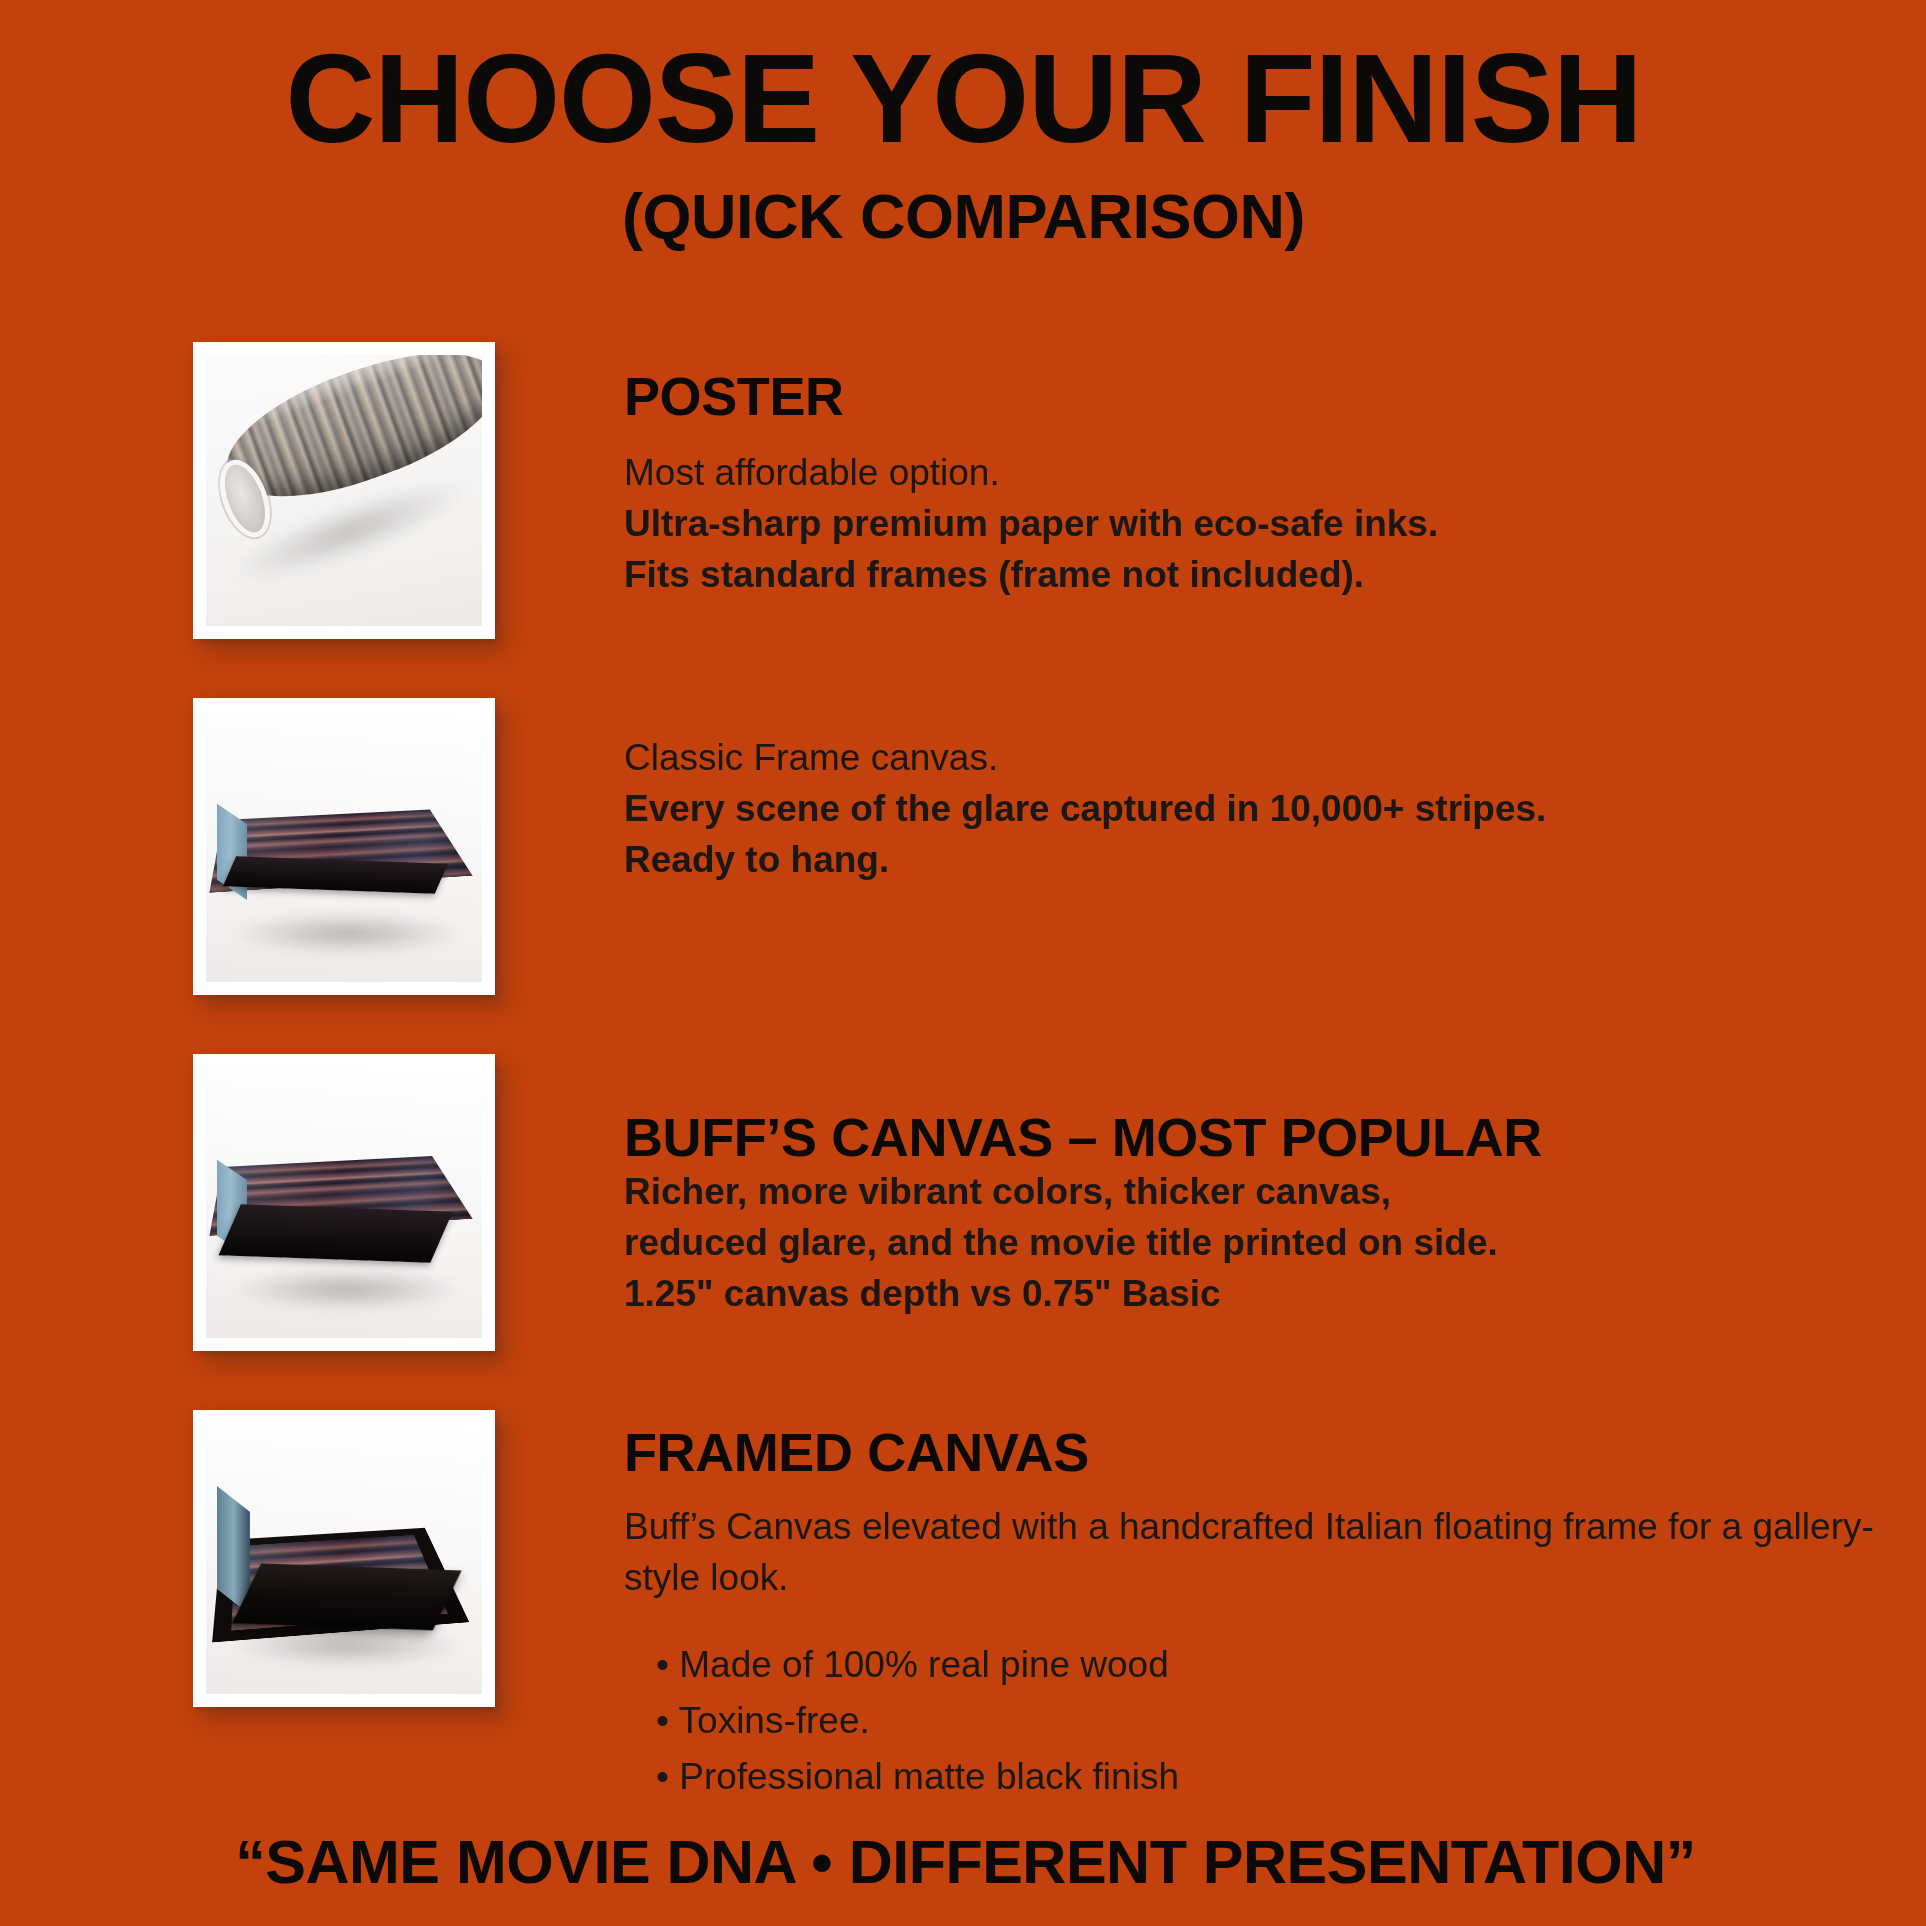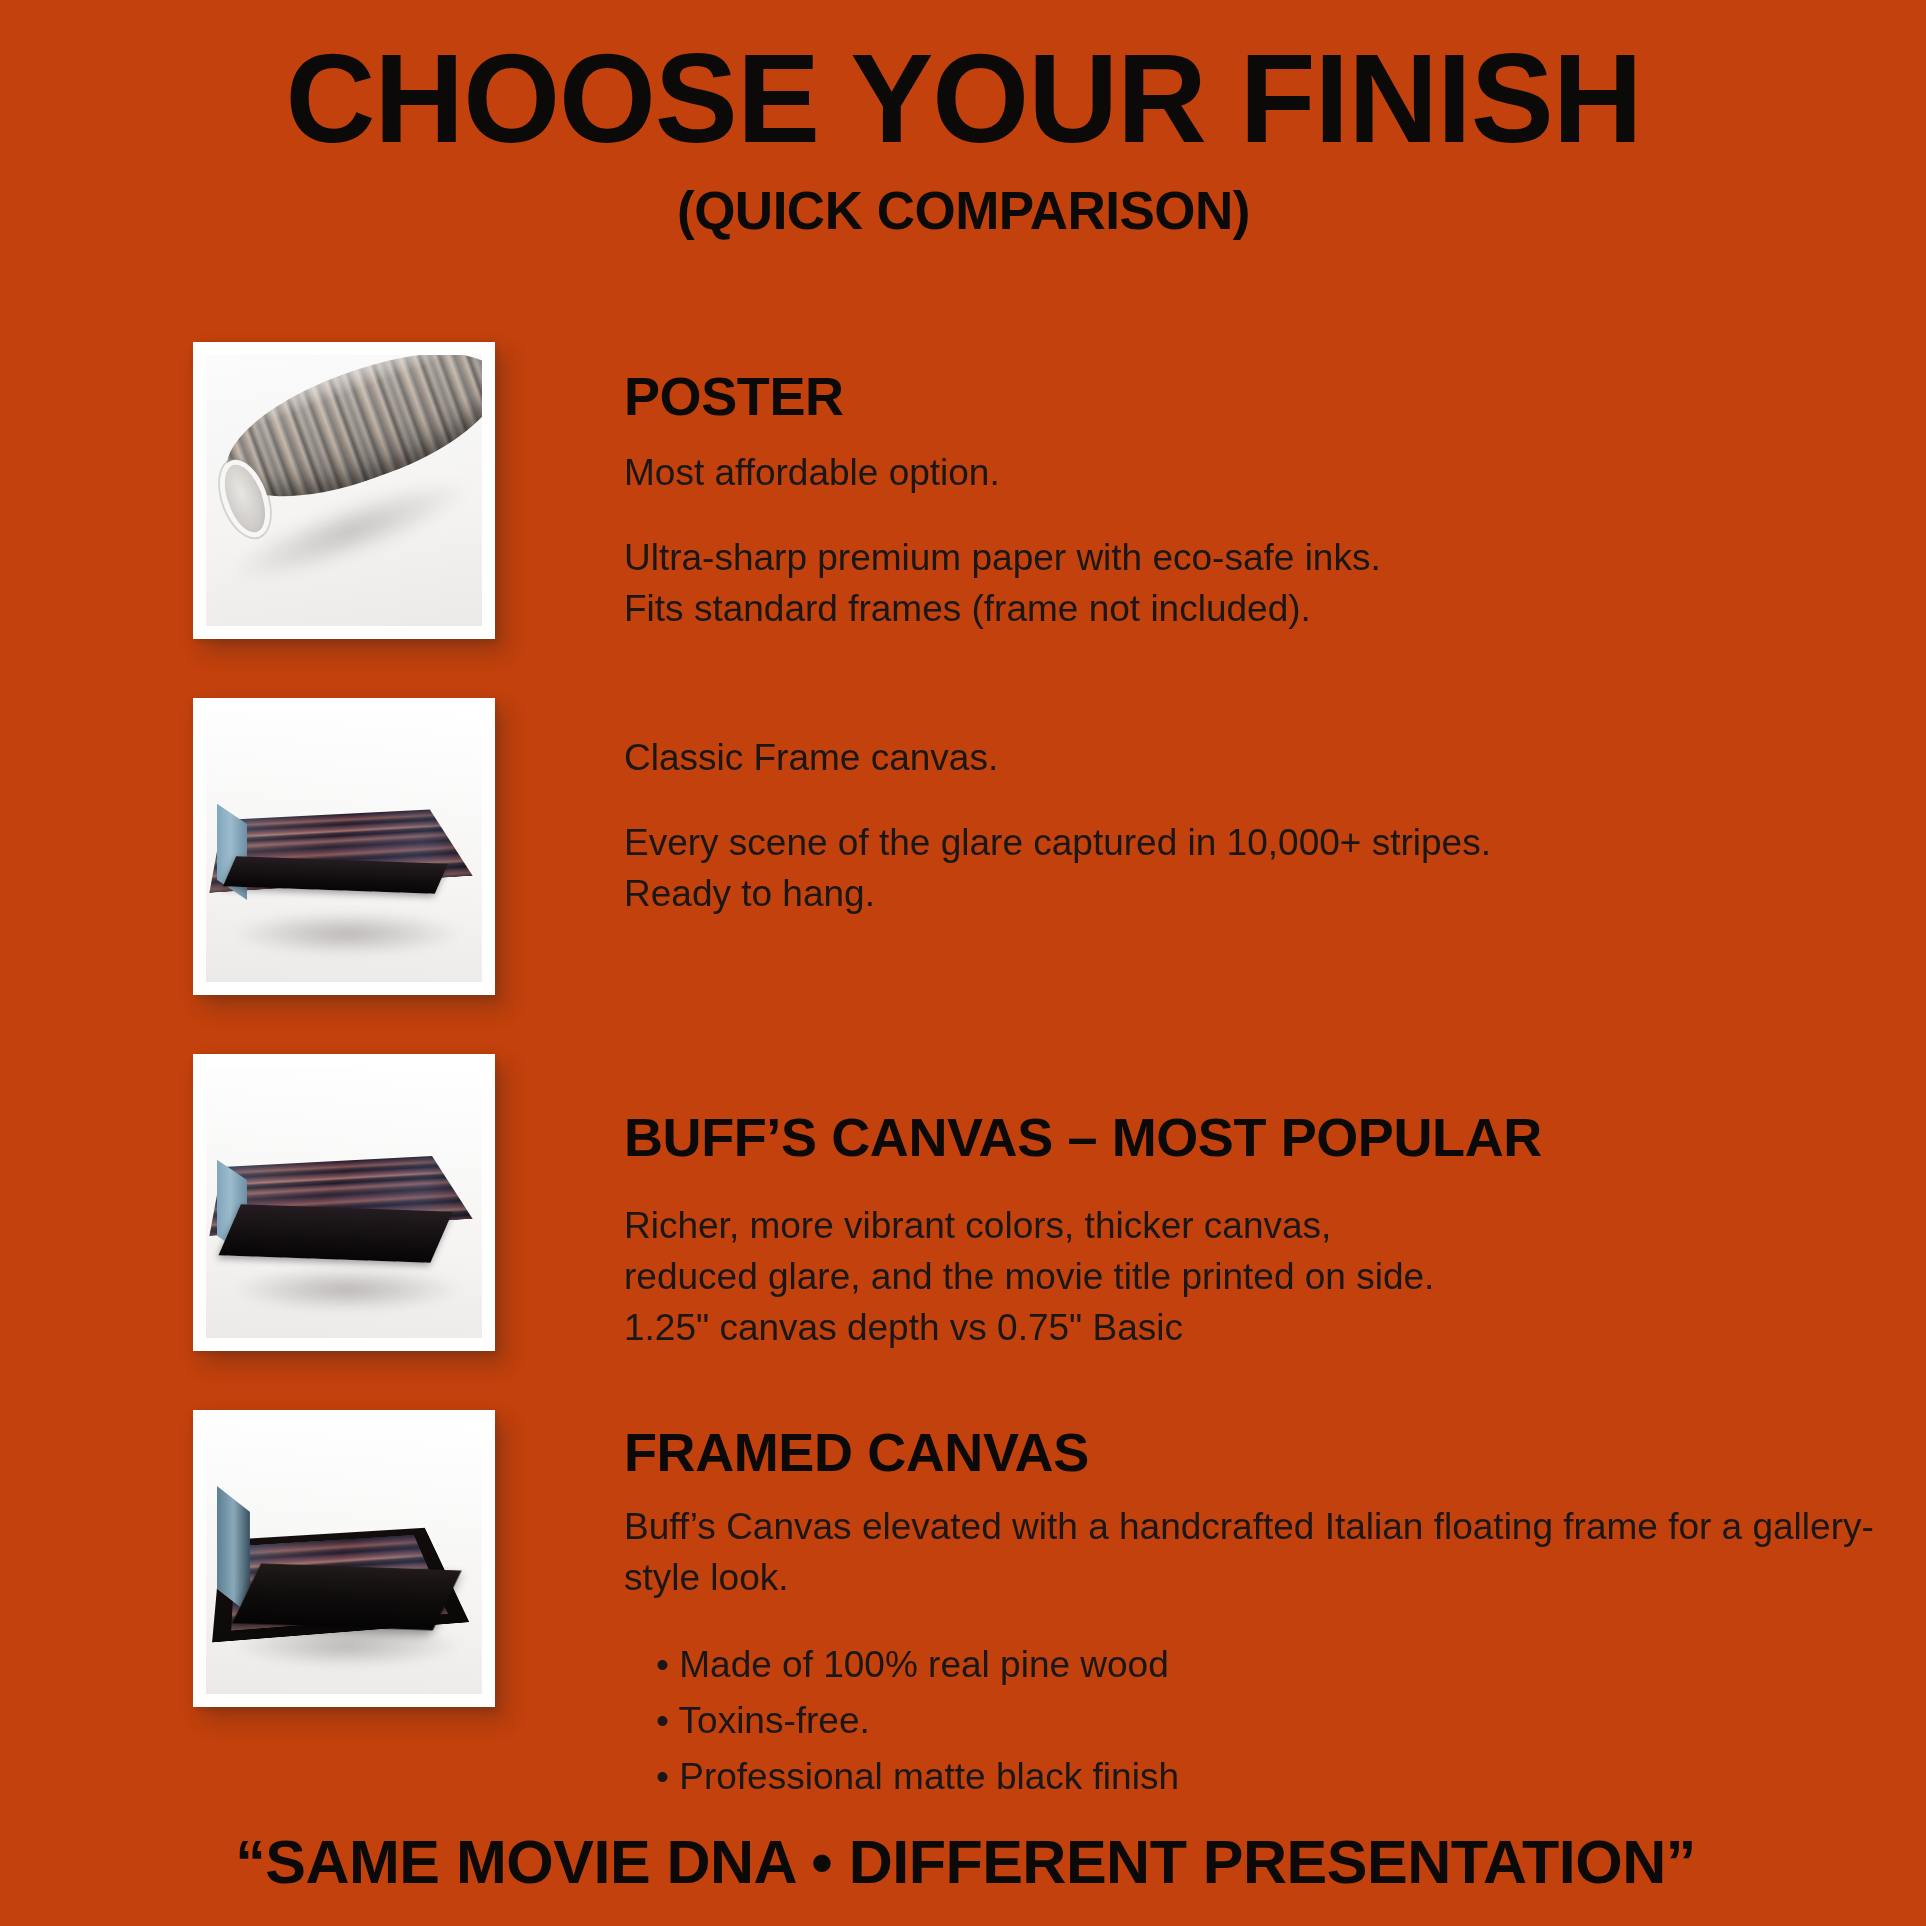--- a/index.html
+++ b/index.html
@@ -27,21 +27,21 @@
     font-size: 127px;
     font-weight: 700;
     letter-spacing: -1px;
     line-height: 1.02;
     color: #0c0a09;
     transform: scaleX(0.98);
   }
 
   .subtitle {
     margin-top: 16px;
-    font-size: 53px;
+    font-size: 63px;
     font-weight: 700;
     letter-spacing: -0.5px;
     color: #0c0a09;
   }
 
   
   .rows {
     position: absolute;
     top: 342px;
     left: 0;
@@ -219,23 +219,22 @@
 
   .lead {
     margin-top: 22px;
     font-size: 37px;
     font-weight: 400;
     line-height: 1.38;
     color: #1a1716;
   }
 
   .detail {
-    margin-top: 34px;
     font-size: 37px;
-    font-weight: 400;
+    font-weight: 700;
     line-height: 1.38;
     color: #1a1716;
   }
   .detail .ln { display: block; }
 
   .bullets {
     margin-top: 34px;
     font-size: 37px;
     line-height: 1.52;
     color: #1a1716;

